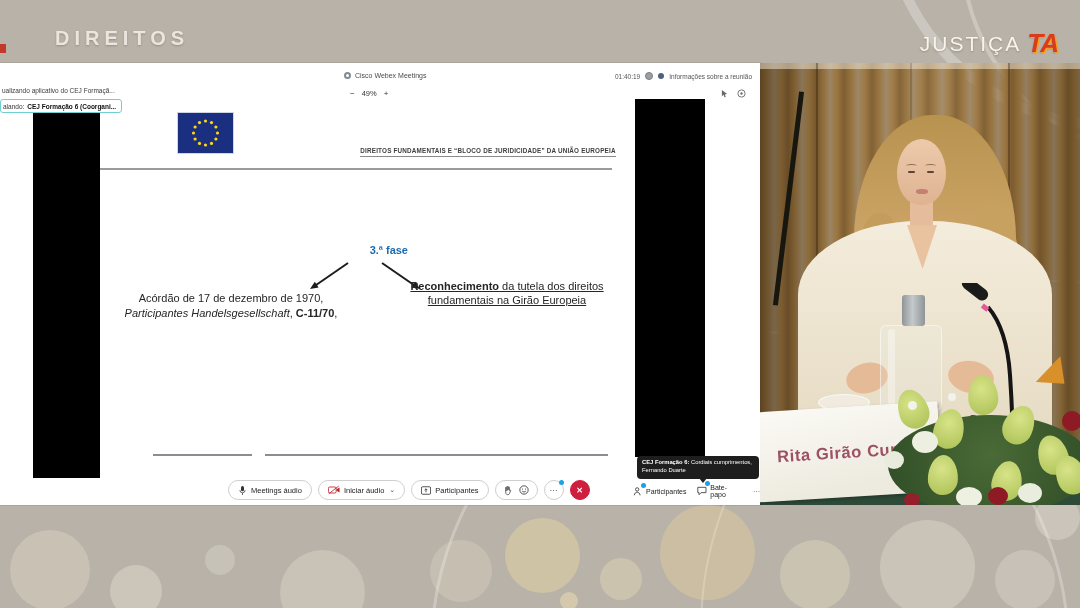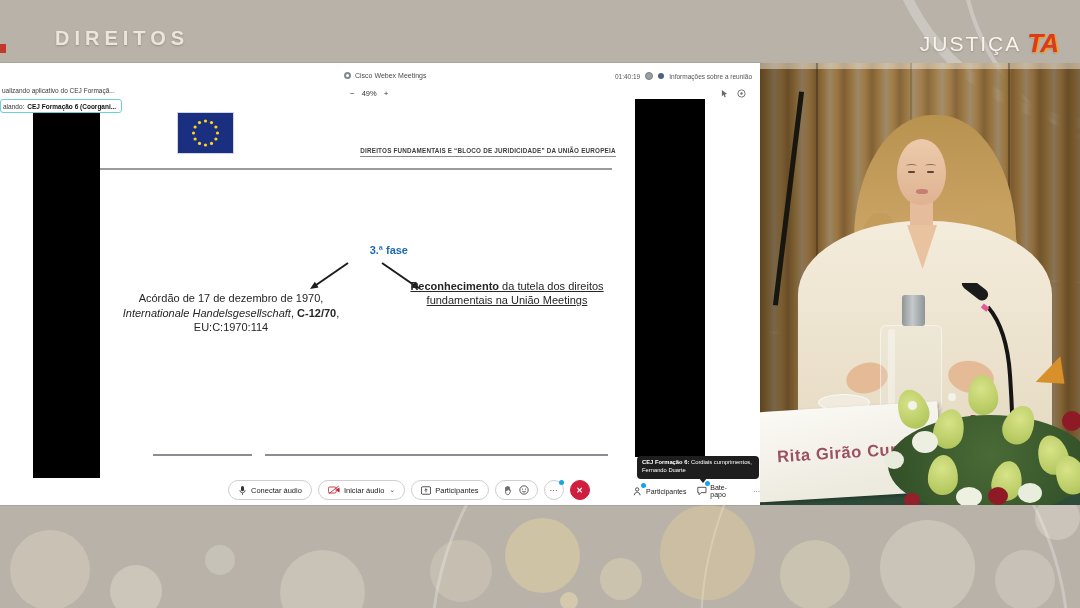--- a/index.html
+++ b/index.html
@@ -212,48 +212,47 @@
     <svg class="arrows" width="160" height="38" viewBox="0 0 160 38">
       <line x1="63" y1="2" x2="30" y2="24.7" stroke="#1c1c1c" stroke-width="2"></line>
       <polygon points="25,28 29.8,20.7 33.6,26.5" fill="#1c1c1c"></polygon>
       <line x1="97" y1="2" x2="130" y2="24.7" stroke="#1c1c1c" stroke-width="2"></line>
       <polygon points="135,28 130.2,20.7 126.4,26.5" fill="#1c1c1c"></polygon>
     </svg>
 
     <div class="blk blk-left">
       <div>Acórdão de 17 de dezembro de 1970,</div>
       <div>
-        <i>Internationale Handelsgesellschaft</i><span>, </span><b>C-12/70</b><span>,</span>
-      </div>
-      <div>EU:C:1970:114</div>
+        <i>Participantes Handelsgesellschaft</i><span>, </span><b>C-11/70</b><span>,</span>
+      </div>
     </div>
     <div class="blk blk-right">
       <div>
         <b>Reconhecimento</b><span> da tutela dos direitos</span>
       </div>
-      <div>fundamentais na União Meetings</div>
+      <div>fundamentais na Girão Europeia</div>
     </div>
 
     <div class="foot-line foot-short"></div>
     <div class="foot-line foot-long"></div>
 
     <div class="chat-tip">
       <b>CEJ Formação 6:</b>
       <span>Cordiais cumprimentos,</span><br>
       <span>Fernando Duarte</span>
     </div>
 
     <div class="wx-toolbar">
       <div class="pill">
         <svg width="9" height="11" viewBox="0 0 12 14">
             <rect x="4" y="1" width="4" height="7" rx="2" fill="#333"></rect>
             <path d="M2.5 6.5a3.5 3.5 0 0 0 7 0" fill="none" stroke="#333"></path>
             <line x1="6" y1="10.5" x2="6" y2="13" stroke="#333"></line>
           </svg>
-        <span>Conectar áudio</span>
+        <span>Meetings áudio</span>
       </div>
       <div class="pill">
         <svg width="12" height="10" viewBox="0 0 14 10">
             <rect x="0.5" y="1.5" width="9" height="7" rx="1.5" fill="none" stroke="#c0202c"></rect>
             <path d="M10 4l3.5-2v6L10 6z" fill="#c0202c"></path>
             <line x1="1" y1="9.3" x2="12.5" y2="0.4" stroke="#c0202c"></line>
           </svg>
         <span>Iniciar áudio</span>
         <span class="chev">⌄</span>
       </div>

